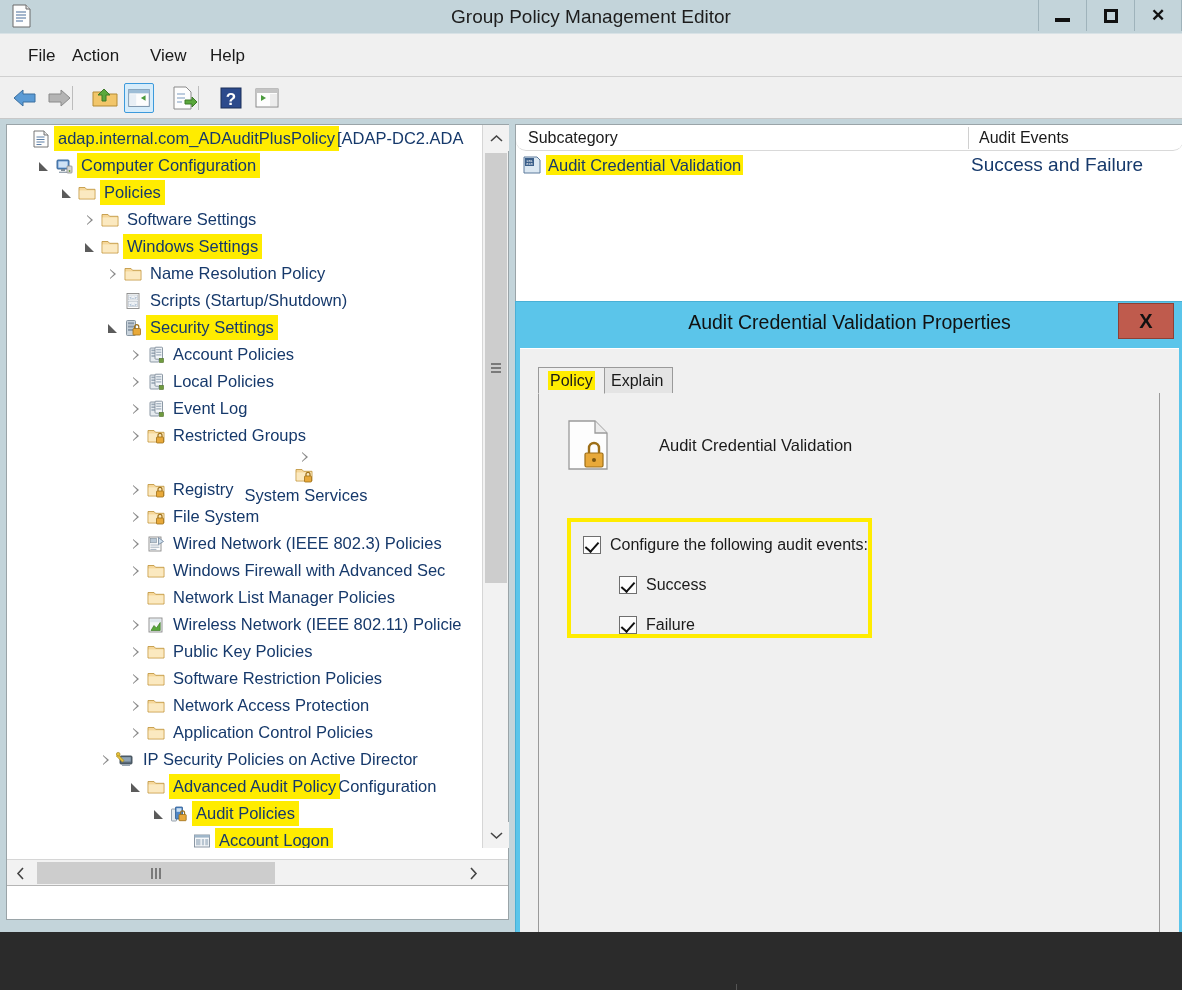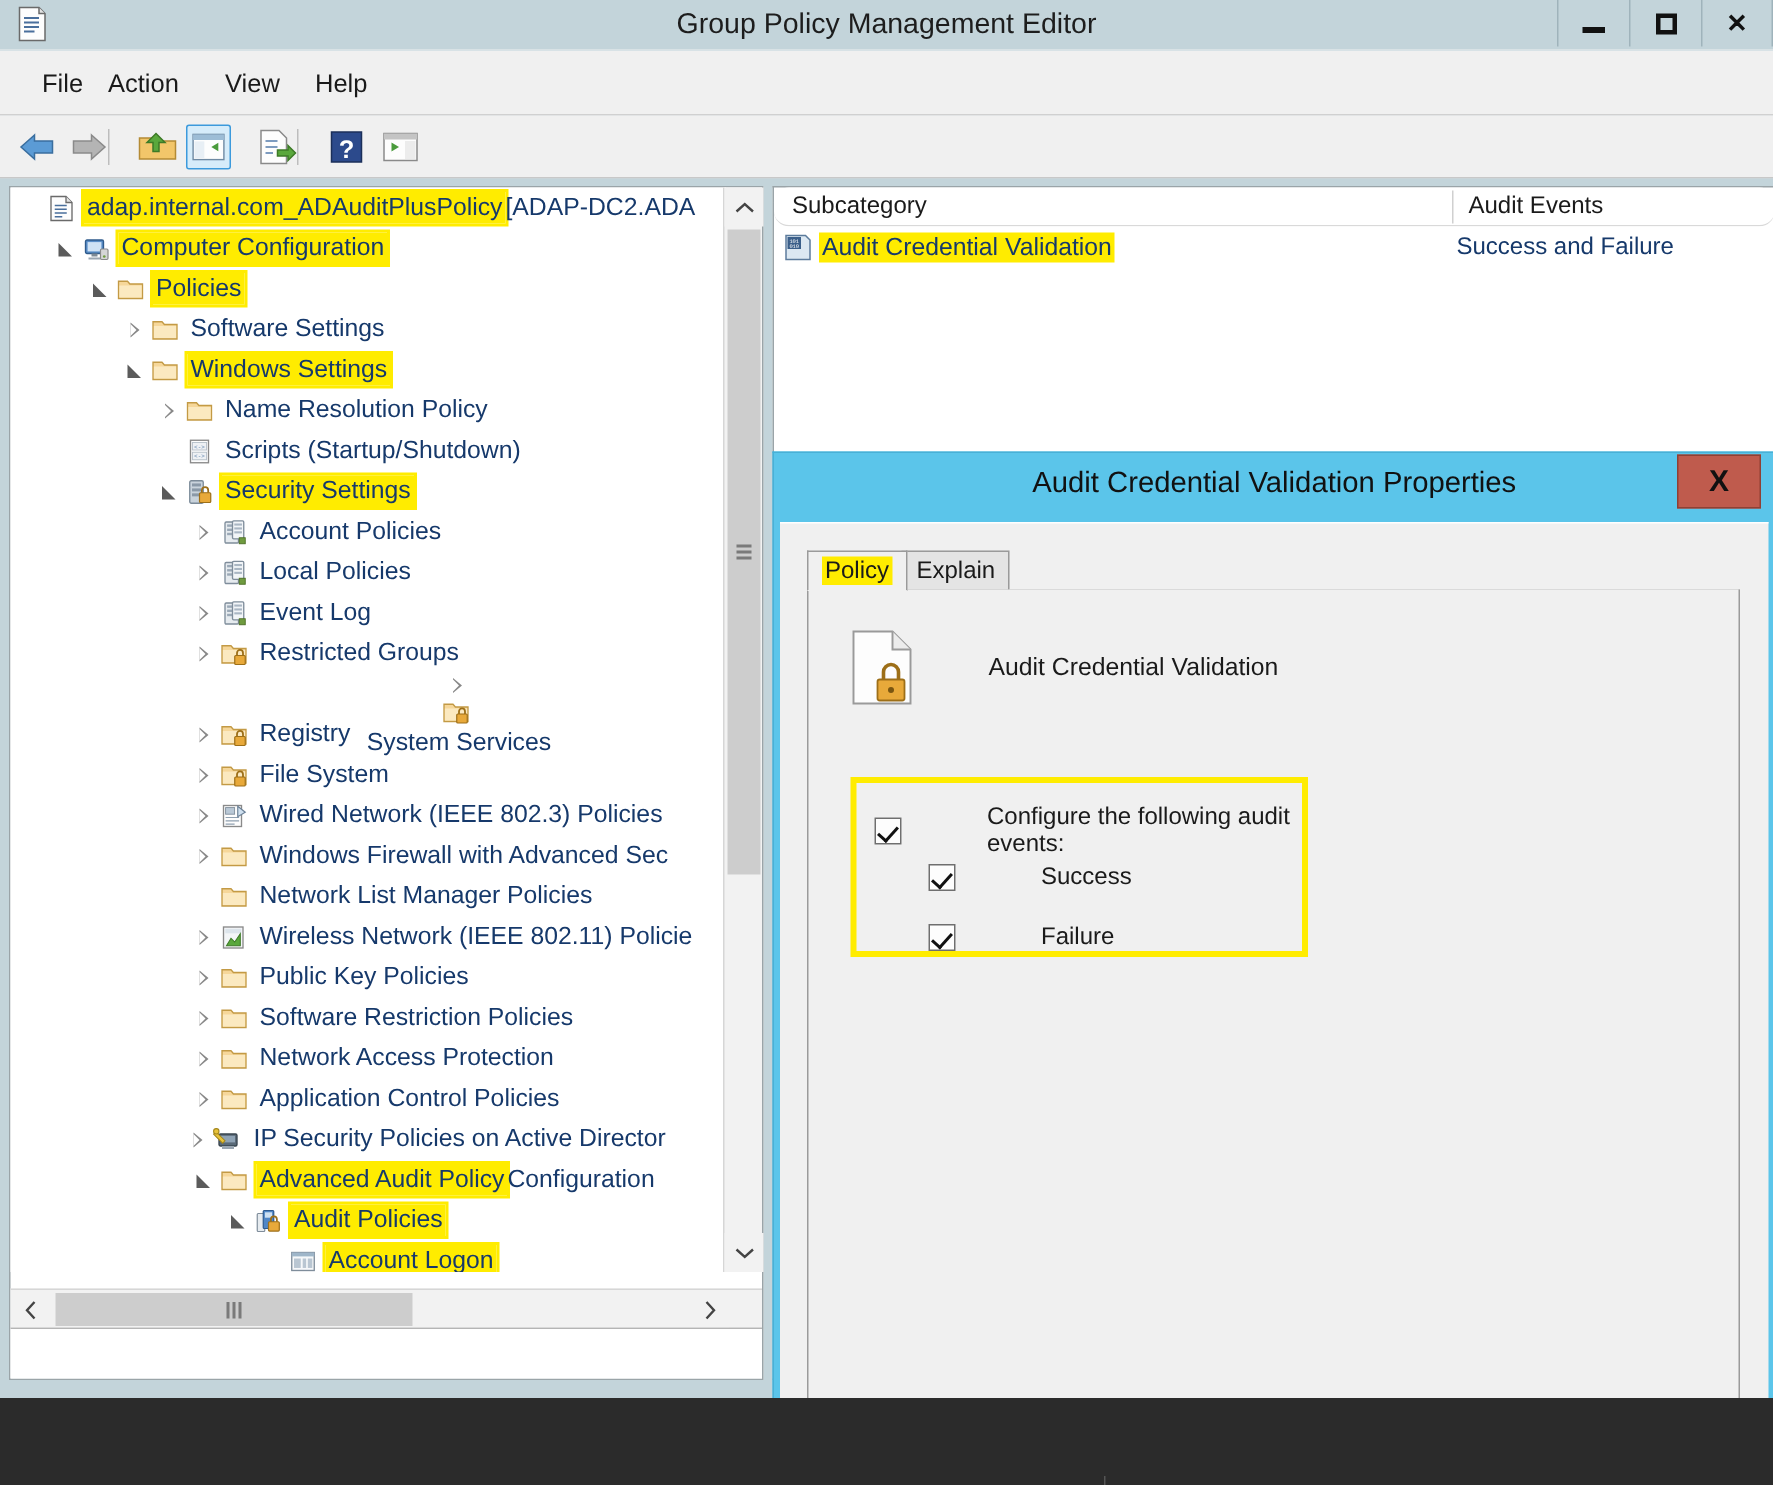--- a/index.html
+++ b/index.html
@@ -262,21 +262,21 @@
     line-height: 28px;
     font-size: 16.5px; color: #16396b;
   }
   .lr-name span {
     background: #ffec00;
     padding: 1px 2px;
   }
   .lr-val {
     position: absolute; left: 455px; top: 0; height: 28px;
     line-height: 28px;
-    font-size: 16px; color: #16396b;
+    font-size: 19px; color: #16396b;
   }
 
   
   .dialog {
     position: absolute; left: 515px; top: 182px;
     width: 667px; height: 808px;
     background: #5bc5ea;
     border: 1px solid #49b0d6;
     border-right: none;
   }
@@ -349,21 +349,21 @@
 
   .cfg-box {
     position: absolute; left: 28px; top: 125px;
     width: 305px; height: 120px;
     border: 4px solid #ffec00;
     background: #f0f0f0;
   }
   .cb-row {
     position: absolute;
     display: flex; align-items: center;
-    font-size: 16px; color: #1a1a1a; gap: 48px;
+    font-size: 16px; color: #1a1a1a;
   }
   .chk {
     width: 18px; height: 18px;
     border: 1px solid #6f6f6f;
     background: #fdfdfd;
     margin-right: 9px;
     flex: 0 0 18px;
     position: relative;
   }
   .chk.on::after {
@@ -709,21 +709,21 @@
                 <span class="lbl">Network Access Protection</span>
               </div>
               <div class="tree-row" style="padding-left: 121px;">
                 <span class="twisty closed"></span>
                 <svg viewBox="0 0 20 18" class="tico">
                   <path d="M2 3.5h6l1.6 1.8H18V15H2z" fill="#f6d79a" stroke="#c39a45" stroke-width="0.9"></path>
                   <path d="M2.6 6.4h14.8V14.4H2.6z" fill="#fbe9c0"></path>
                 </svg>
                 <span class="lbl">Application Control Policies</span>
               </div>
-              <div class="tree-row" style="padding-left: 117px;">
+              <div class="tree-row" style="padding-left: 91px;">
                 <span class="twisty closed"></span>
                 <svg viewBox="0 0 20 18" class="tico">
                   <rect x="4" y="5" width="12" height="8" rx="1" fill="#5a6a78" stroke="#39454f" stroke-width="0.9"></rect>
                   <rect x="5.3" y="6.2" width="9.4" height="4.4" fill="#8fa3b5"></rect>
                   <path d="M6 13h8v2H6z" fill="#9aa6b2"></path>
                   <path d="M2 3.5l6 6-1.6 1.6-6-6z" fill="#e8c33a" stroke="#a3851a" stroke-width="0.7"></path>
                   <circle cx="2.2" cy="3.2" r="1.8" fill="#e8c33a" stroke="#a3851a" stroke-width="0.7"></circle>
                 </svg>
                 <span class="lbl">IP Security Policies on Active Director</span>
               </div>

